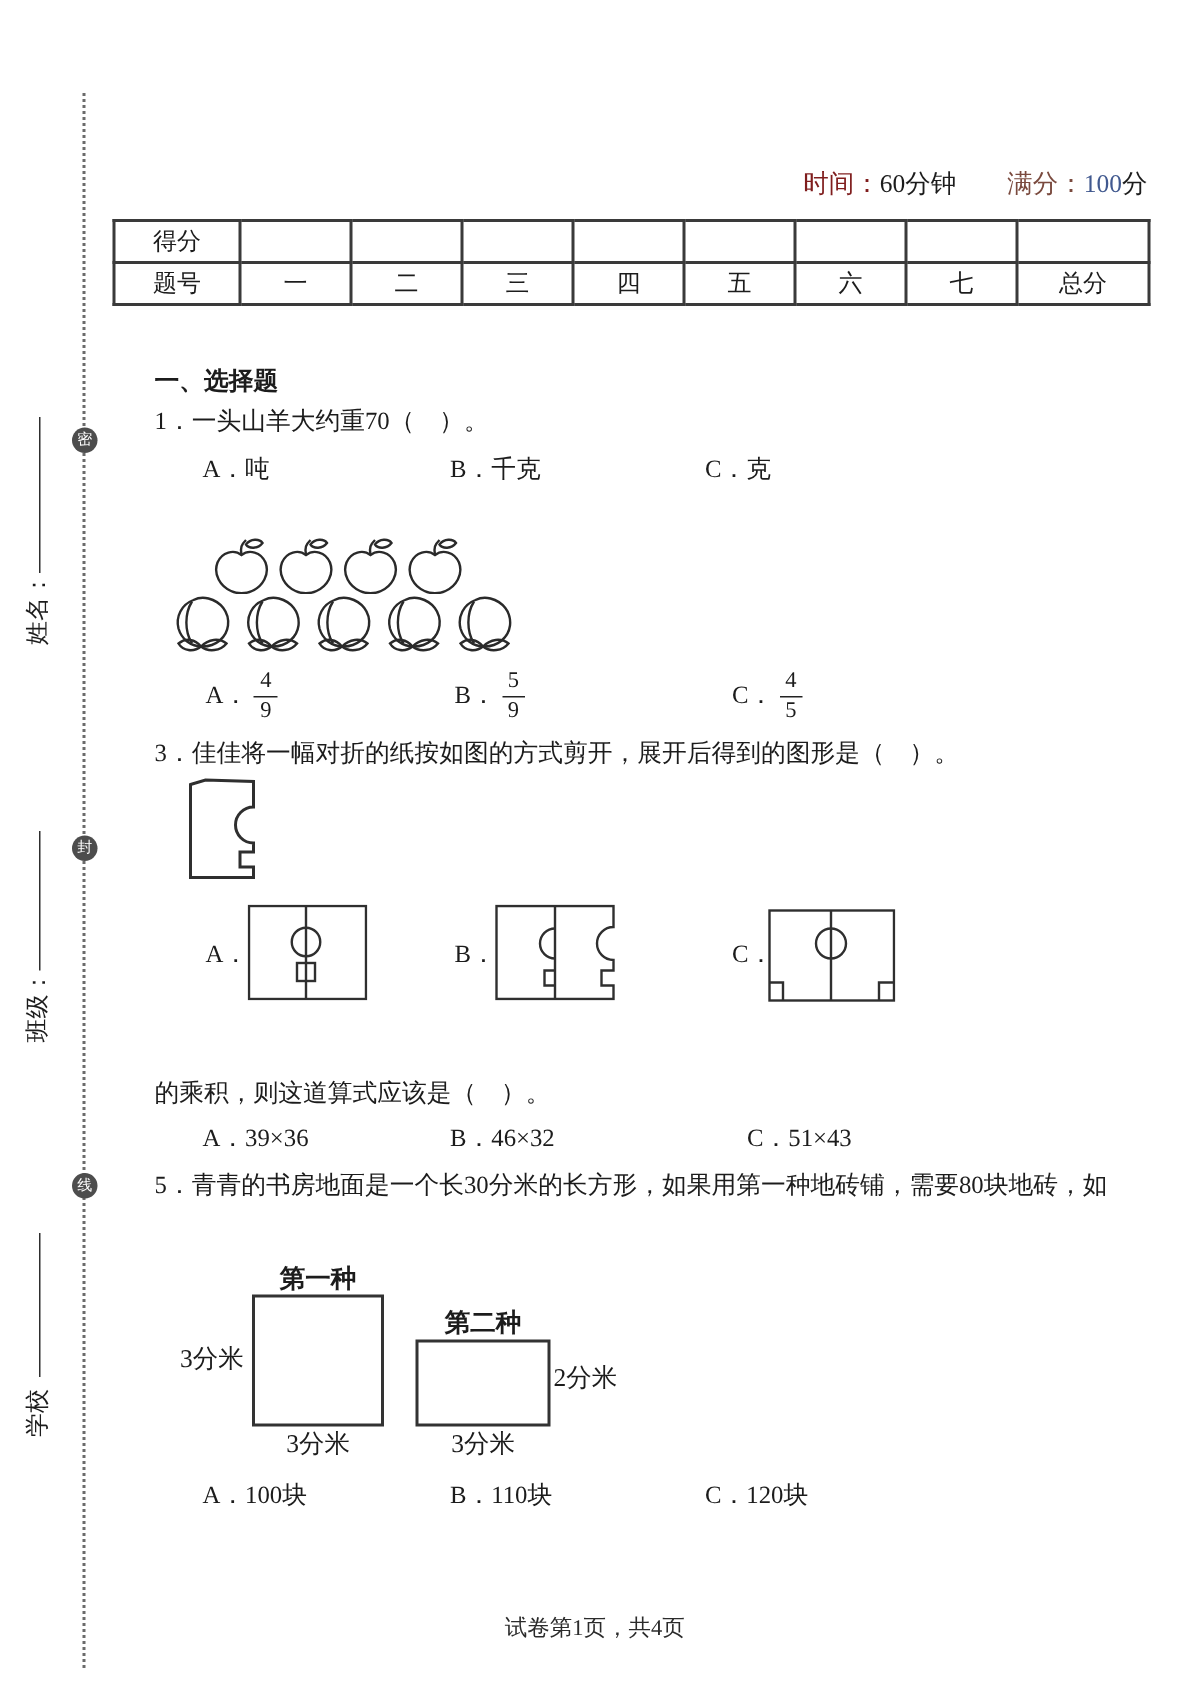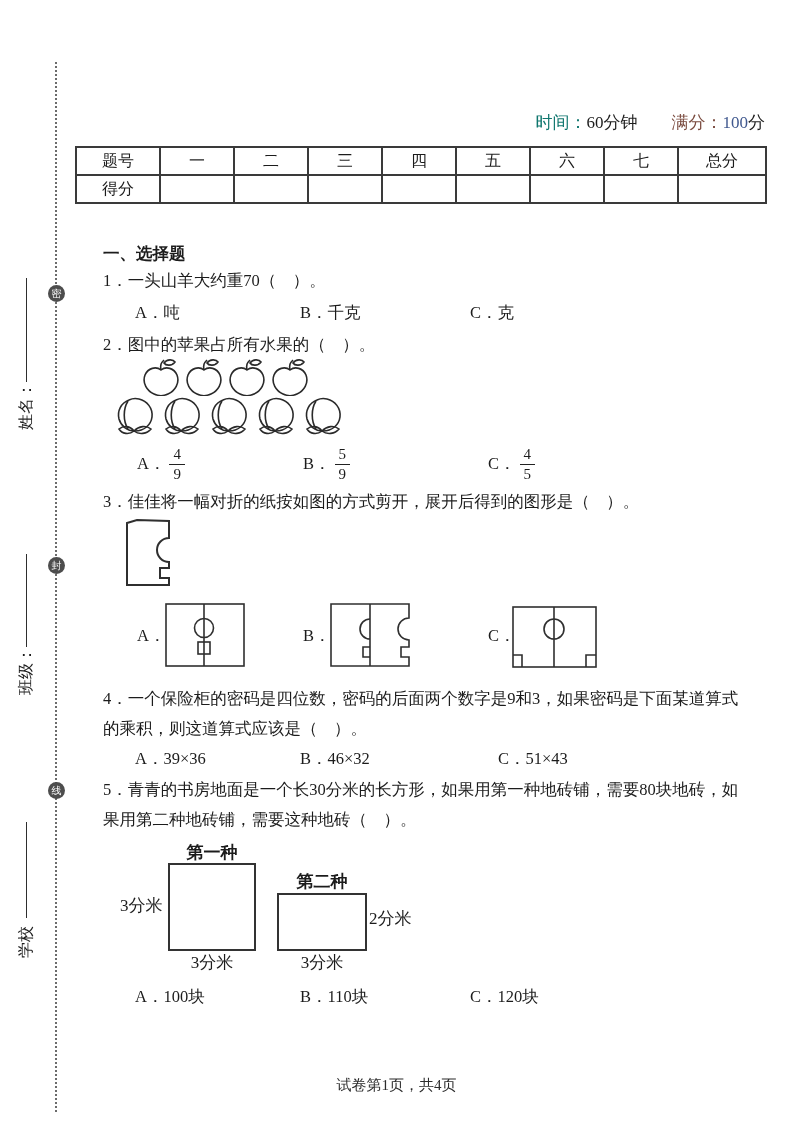--- a/index.html
+++ b/index.html
@@ -10,21 +10,21 @@
   .seal-dash{position:absolute;left:55px;top:62px;height:1050px;width:0;border-left:2px dotted #6b6b6b;}
   .seal-char{position:absolute;left:48px;width:17px;height:17px;border-radius:50%;background:#4d4d4d;
              color:#fff;font-size:10px;line-height:17px;text-align:center;font-family:"Liberation Sans",sans-serif;}
   .seal-label{position:absolute;height:24px;line-height:24px;font-size:16px;white-space:nowrap;
               transform:rotate(-90deg);display:flex;align-items:center;}
   .blank-line{display:inline-block;height:0;border-bottom:1.5px solid #2e2e2e;vertical-align:middle;}
   
   .title{position:absolute;left:75px;top:58px;width:690px;text-align:center;font-size:33px;
          font-weight:bold;letter-spacing:1px;}
   .meta{position:absolute;left:75px;top:111px;width:690px;text-align:right;font-size:17px;}
-  .meta .lbl-red{color:#0f766e;}
+  .meta .lbl-red{color:#7f1d1d;}
   .meta .lbl-red2{color:#7a4a3e;}
   .meta .num-blue{color:#41598f;margin-top:28px;}
   .meta .gap{display:inline-block;width:34px;}
   
   table.score{position:absolute;left:75px;top:146px;width:690px;border-collapse:collapse;
               font-size:16px;table-layout:fixed;}
   table.score td{border:2px solid #3a3a3a;text-align:center;height:26px;padding:0;}
   
   .txt{position:absolute;font-size:16.5px;white-space:nowrap;}
   .bold{font-weight:bold;}
@@ -75,52 +75,51 @@
         <col style="width:74px">
         <col style="width:74px">
         <col style="width:74px">
         <col style="width:74px">
         <col style="width:74px">
         <col style="width:74px">
         <col style="width:88px">
       </colgroup>
     <tbody>
         <tr>
+      <td>得分</td>
+      <td></td>
+      <td></td>
+      <td></td>
+      <td></td>
+      <td></td>
+      <td></td>
+      <td></td>
+      <td></td>
+    </tr>
+    <tr>
       <td>题号</td>
       <td>一</td>
       <td>二</td>
       <td>三</td>
       <td>四</td>
       <td>五</td>
       <td>六</td>
       <td>七</td>
       <td>总分</td>
     </tr>
-    <tr>
-      <td>得分</td>
-      <td></td>
-      <td></td>
-      <td></td>
-      <td></td>
-      <td></td>
-      <td></td>
-      <td></td>
-      <td></td>
-    </tr>
   </tbody>
     </table>
 
   <div class="txt bold" style="left:103px;top:243px;">一、选择题</div>
 
   <div class="txt" style="left:103px;top:270px;">1．一头山羊大约重70（　）。</div>
   <div class="opt" style="left:135px;top:302px;">A．吨</div>
   <div class="opt" style="left:300px;top:302px;">B．千克</div>
   <div class="opt" style="left:470px;top:302px;">C．克</div>
 
-  <div class="txt" style="left:103px;top:334px;">2．图中的苹果占所有水果的（　）。</div>
   <div class="fig-row" style="left:140px;top:358px;">
   <span style="margin-right:1px;">
     <svg width="42" height="38" viewBox="0 0 42 38" fill="none" stroke="#2a2a2a" stroke-width="1.6">
       <path d="M21,12 C16,8 8,10 5,17 C2,25 7,33 14,36 C18,38 24,38 28,36 C35,33 40,25 37,17 C34,10 26,8 21,12 Z"></path>
       <path d="M21,12 C20,7 21,5 24,2"></path>
       <path d="M24,5 C27,1 33,1 35,4 C32,8 26,8 24,5 Z"></path>
     </svg>
   </span>
 
   <span style="margin-right:1px;">
@@ -236,28 +235,26 @@
   <div class="abs" style="left:512px;top:606px;">
     <svg width="85" height="62" viewBox="0 0 85 62" fill="none" stroke="#2f2f2f" stroke-width="1.6">
       <rect x="1" y="1" width="83" height="60"></rect>
       <line x1="42" y1="1" x2="42" y2="61"></line>
       <circle cx="42" cy="23" r="10"></circle>
       <path d="M10,61 L10,49 L1,49"></path>
       <path d="M74,61 L74,49 L84,49"></path>
     </svg>
   </div>
 
-  <div class="txt" style="left:103px;top:688px;">4．一个保险柜的密码是四位数，密码的后面两个数字是9和3，如果密码是下面某道算式</div>
   <div class="txt" style="left:103px;top:718px;">的乘积，则这道算式应该是（　）。</div>
   <div class="opt" style="left:135px;top:748px;">A．39×36</div>
   <div class="opt" style="left:300px;top:748px;">B．46×32</div>
   <div class="opt" style="left:470px;top:748px;margin-left:28px;">C．51×43</div>
 
   <div class="txt" style="left:103px;top:779px;">5．青青的书房地面是一个长30分米的长方形，如果用第一种地砖铺，需要80块地砖，如</div>
-  <div class="txt" style="left:103px;top:809px;">果用第二种地砖铺，需要这种地砖（　）。</div>
 
   <div class="tile-label" style="left:168px;top:841px;width:88px;">第一种</div>
   <div class="tile" style="left:168px;top:863px;width:84px;height:84px;"></div>
   <div class="dim" style="left:120px;top:894px;">3分米</div>
   <div class="dim" style="left:168px;top:951px;width:88px;text-align:center;">3分米</div>
 
   <div class="tile-label" style="left:277px;top:870px;width:90px;">第二种</div>
   <div class="tile" style="left:277px;top:893px;width:86px;height:54px;"></div>
   <div class="dim" style="left:369px;top:907px;">2分米</div>
   <div class="dim" style="left:277px;top:951px;width:90px;text-align:center;">3分米</div>

